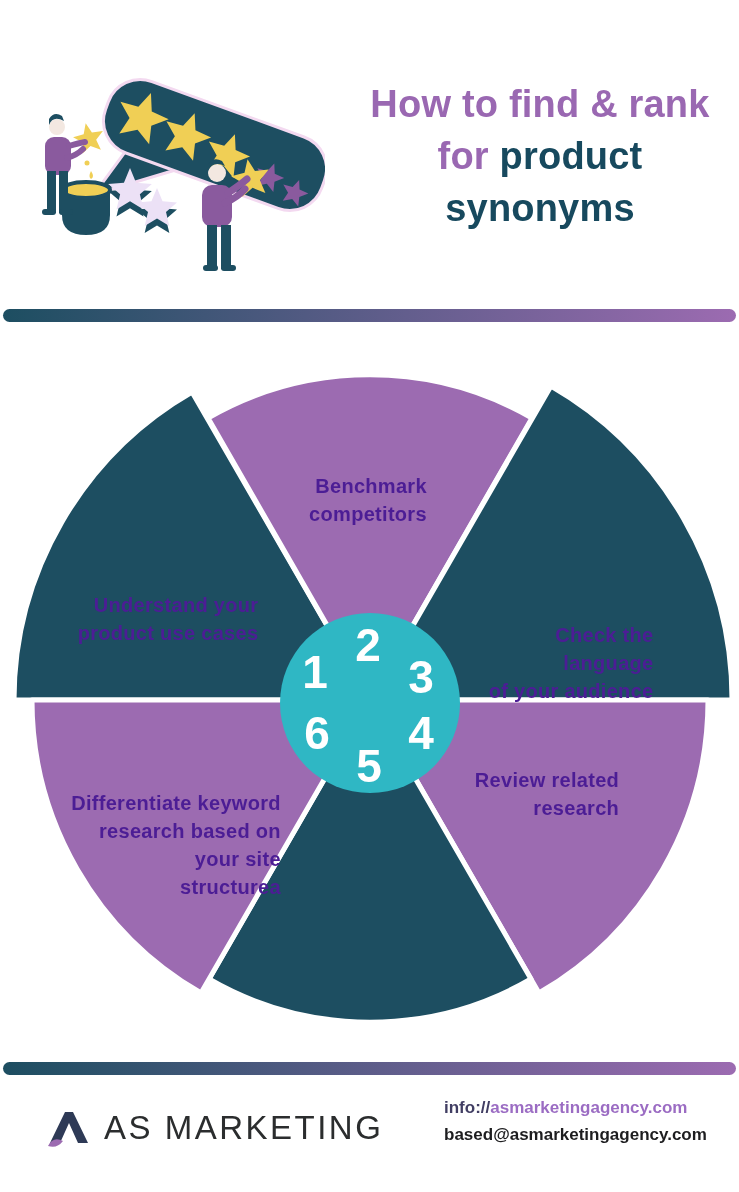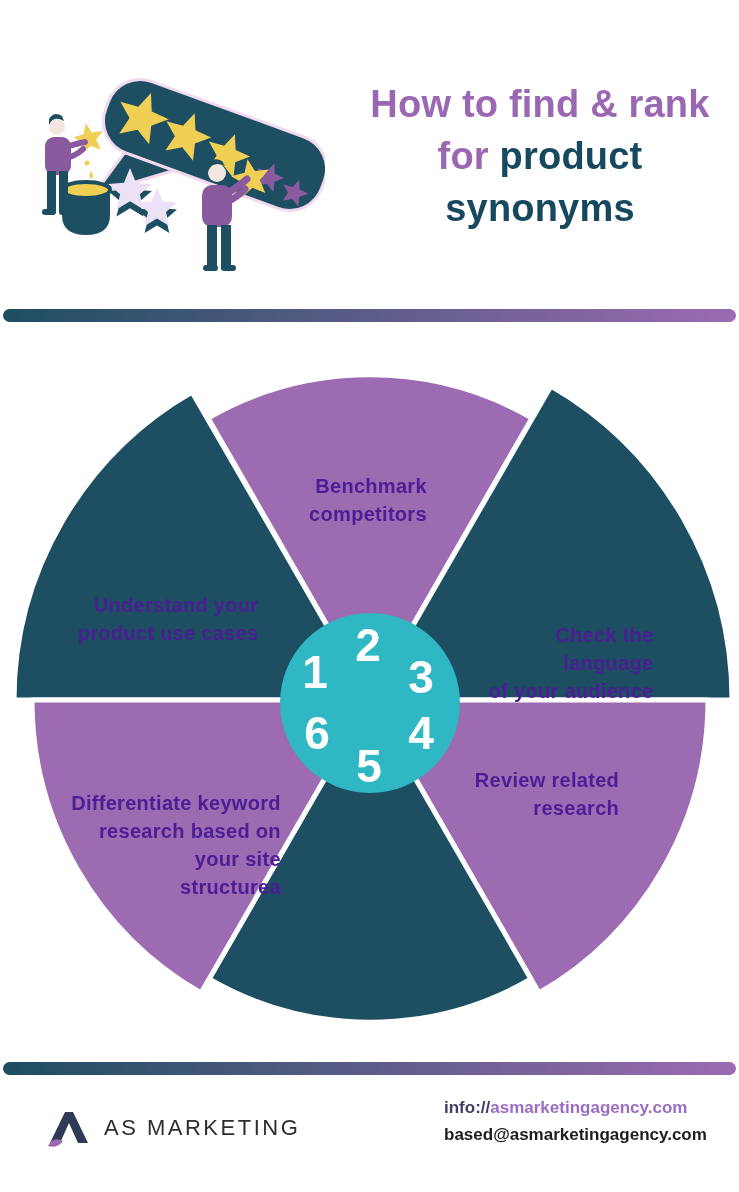--- a/index.html
+++ b/index.html
@@ -31,21 +31,21 @@
     color:#4c1d95;font-size:20px;font-weight:700;line-height:28px;
     text-align:right;white-space:pre-line;letter-spacing:.3px;
   }
   .center-num{
     position:absolute;transform:translate(-50%,-50%);
     color:#ffffff;font-size:46px;font-weight:700;line-height:1;
   }
   
   .logo{position:absolute;left:46px;top:1106px;display:flex;align-items:center;gap:12px;}
   .logo-text{
-    font-size:22px;font-weight:500;color:var(--logo-text);letter-spacing:2.5px;
+    font-size:33px;font-weight:500;color:var(--logo-text);letter-spacing:2.5px;
     white-space:nowrap;
   }
   .contact{
     position:absolute;left:444px;top:1094px;display:flex;flex-direction:column;
     font-size:17px;font-weight:700;line-height:27px;color:var(--footer-text);
   }
   .contact .scheme{color:var(--link-scheme-dark);}
   .contact .site{color:var(--link-purple);margin-top:20px;}
 </style>
 </head>

